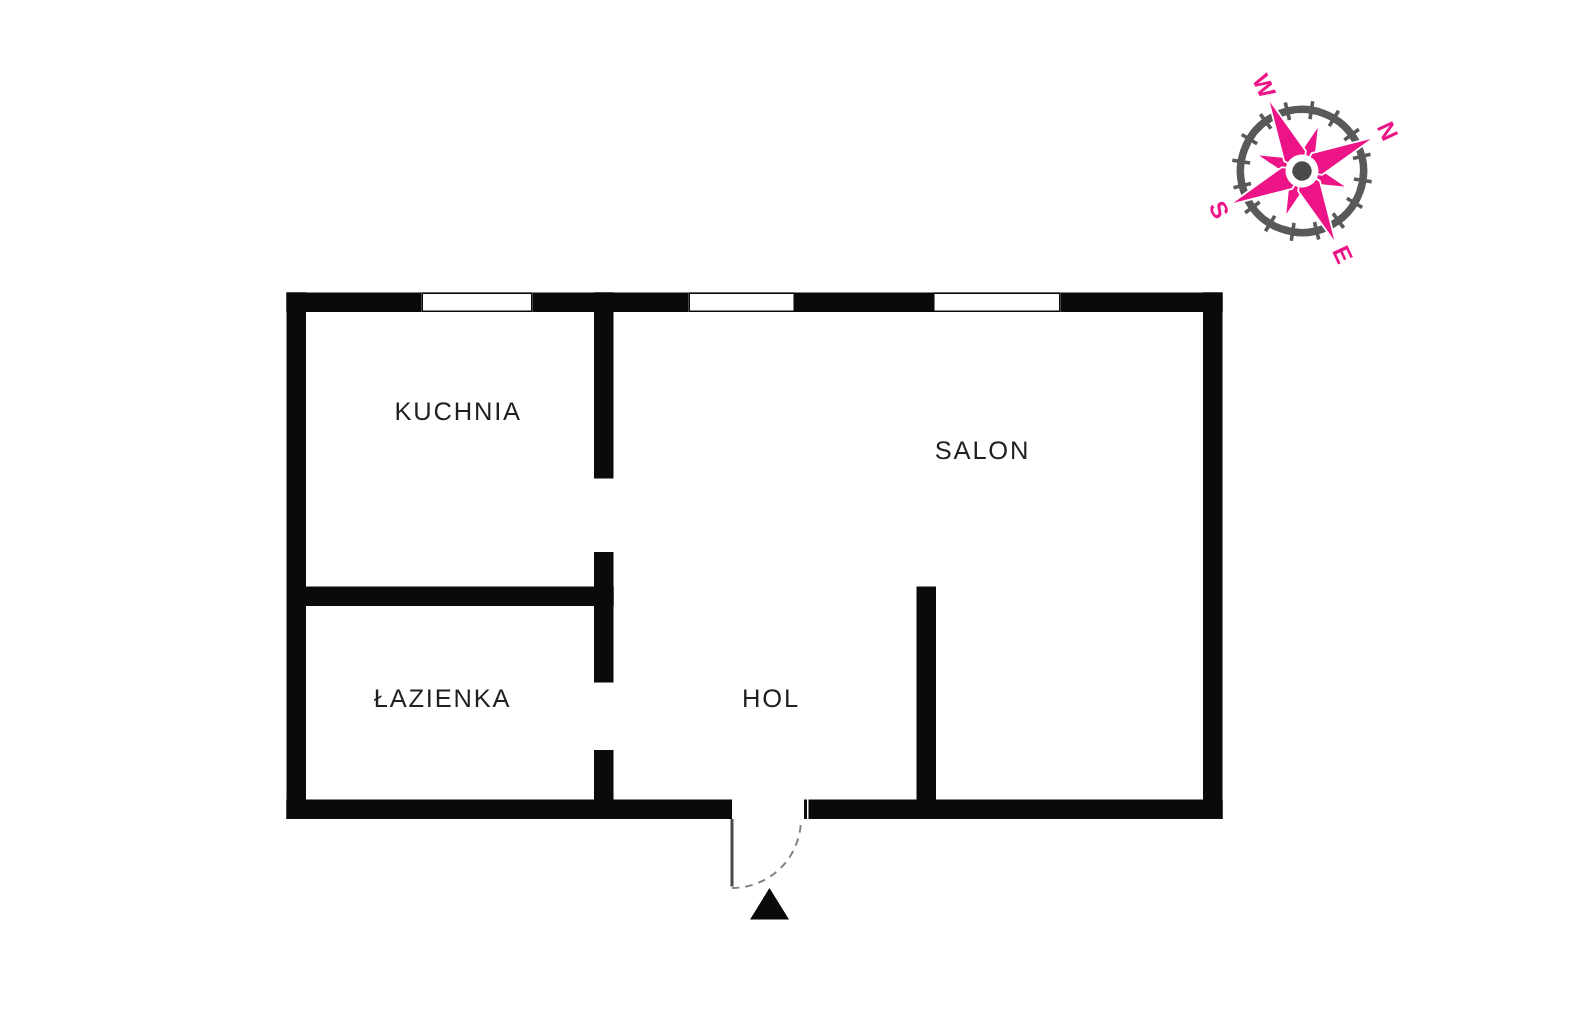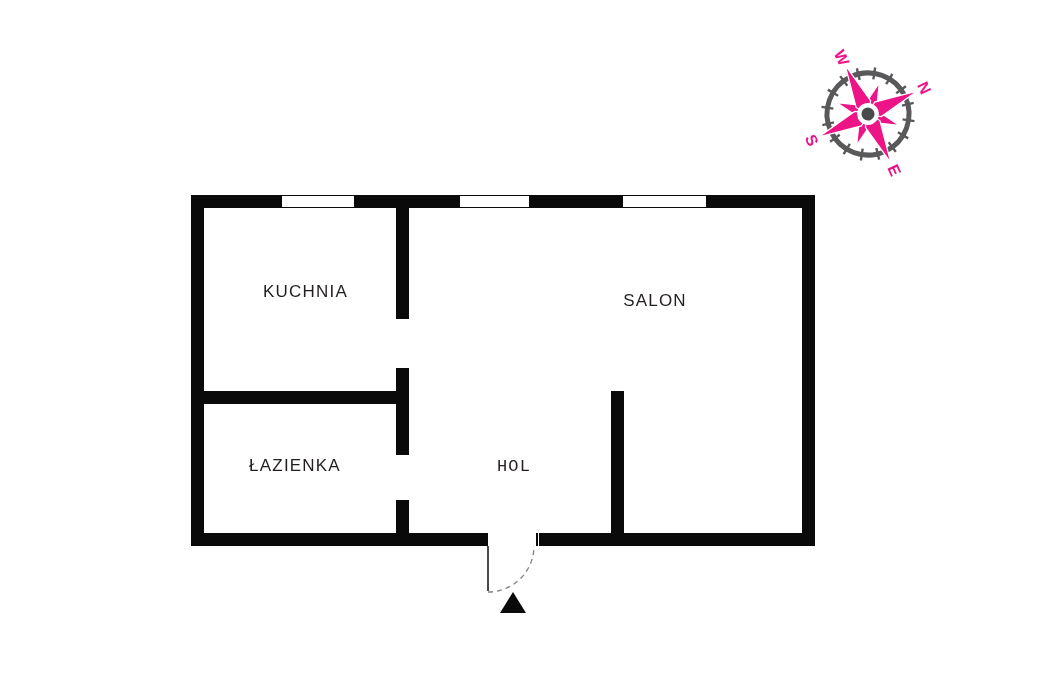--- a/index.html
+++ b/index.html
@@ -70,24 +70,24 @@
   <div class="jamb" style="left:486px;"></div>
   <div class="jamb" style="left:536px;"></div>
   <div class="door-leaf"></div>
   <svg class="abs" style="left:486px; top:544px;" width="56" height="52" viewBox="0 0 56 52">
     <path d="M 2 48 A 46 46 0 0 0 48 2" fill="none" stroke="#808080" stroke-width="1.3" stroke-dasharray="5 4"></path>
   </svg>
   <svg class="abs" style="left:499px; top:591px;" width="28" height="24" viewBox="0 0 28 24">
     <polygon points="14,1 1,22 27,22" fill="#0a0a0a"></polygon>
   </svg>
 
-  <div class="room-label" style="left:298px; top:292px;padding-left:15px;">KUCHNIA</div>
+  <div class="room-label" style="left:298px; top:275px;padding-left:15px;">KUCHNIA</div>
   <div class="room-label" style="left:655px; top:301px;">SALON</div>
   <div class="room-label" style="left:295px; top:466px;">ŁAZIENKA</div>
-  <div class="room-label" style="left:514px; top:466px;font-family:Liberation Mono, monospace;">HOL</div>
+  <div class="room-label" style="left:514px; top:466px;">HOL</div>
 
   <svg class="abs" style="left:798px; top:40px;" width="145" height="150" viewBox="0 0 145 150">
     <g transform="rotate(65 70 74)">
 
       <g stroke="#59595B" stroke-width="2.4">
         <line x1="70" y1="27" x2="70" y2="39" transform="rotate(11.25 70 74)"></line>
         <line x1="70" y1="27" x2="70" y2="39" transform="rotate(33.75 70 74)"></line>
         <line x1="70" y1="27" x2="70" y2="39" transform="rotate(56.25 70 74)"></line>
         <line x1="70" y1="27" x2="70" y2="39" transform="rotate(78.75 70 74)"></line>
         <line x1="70" y1="27" x2="70" y2="39" transform="rotate(101.25 70 74)"></line>

